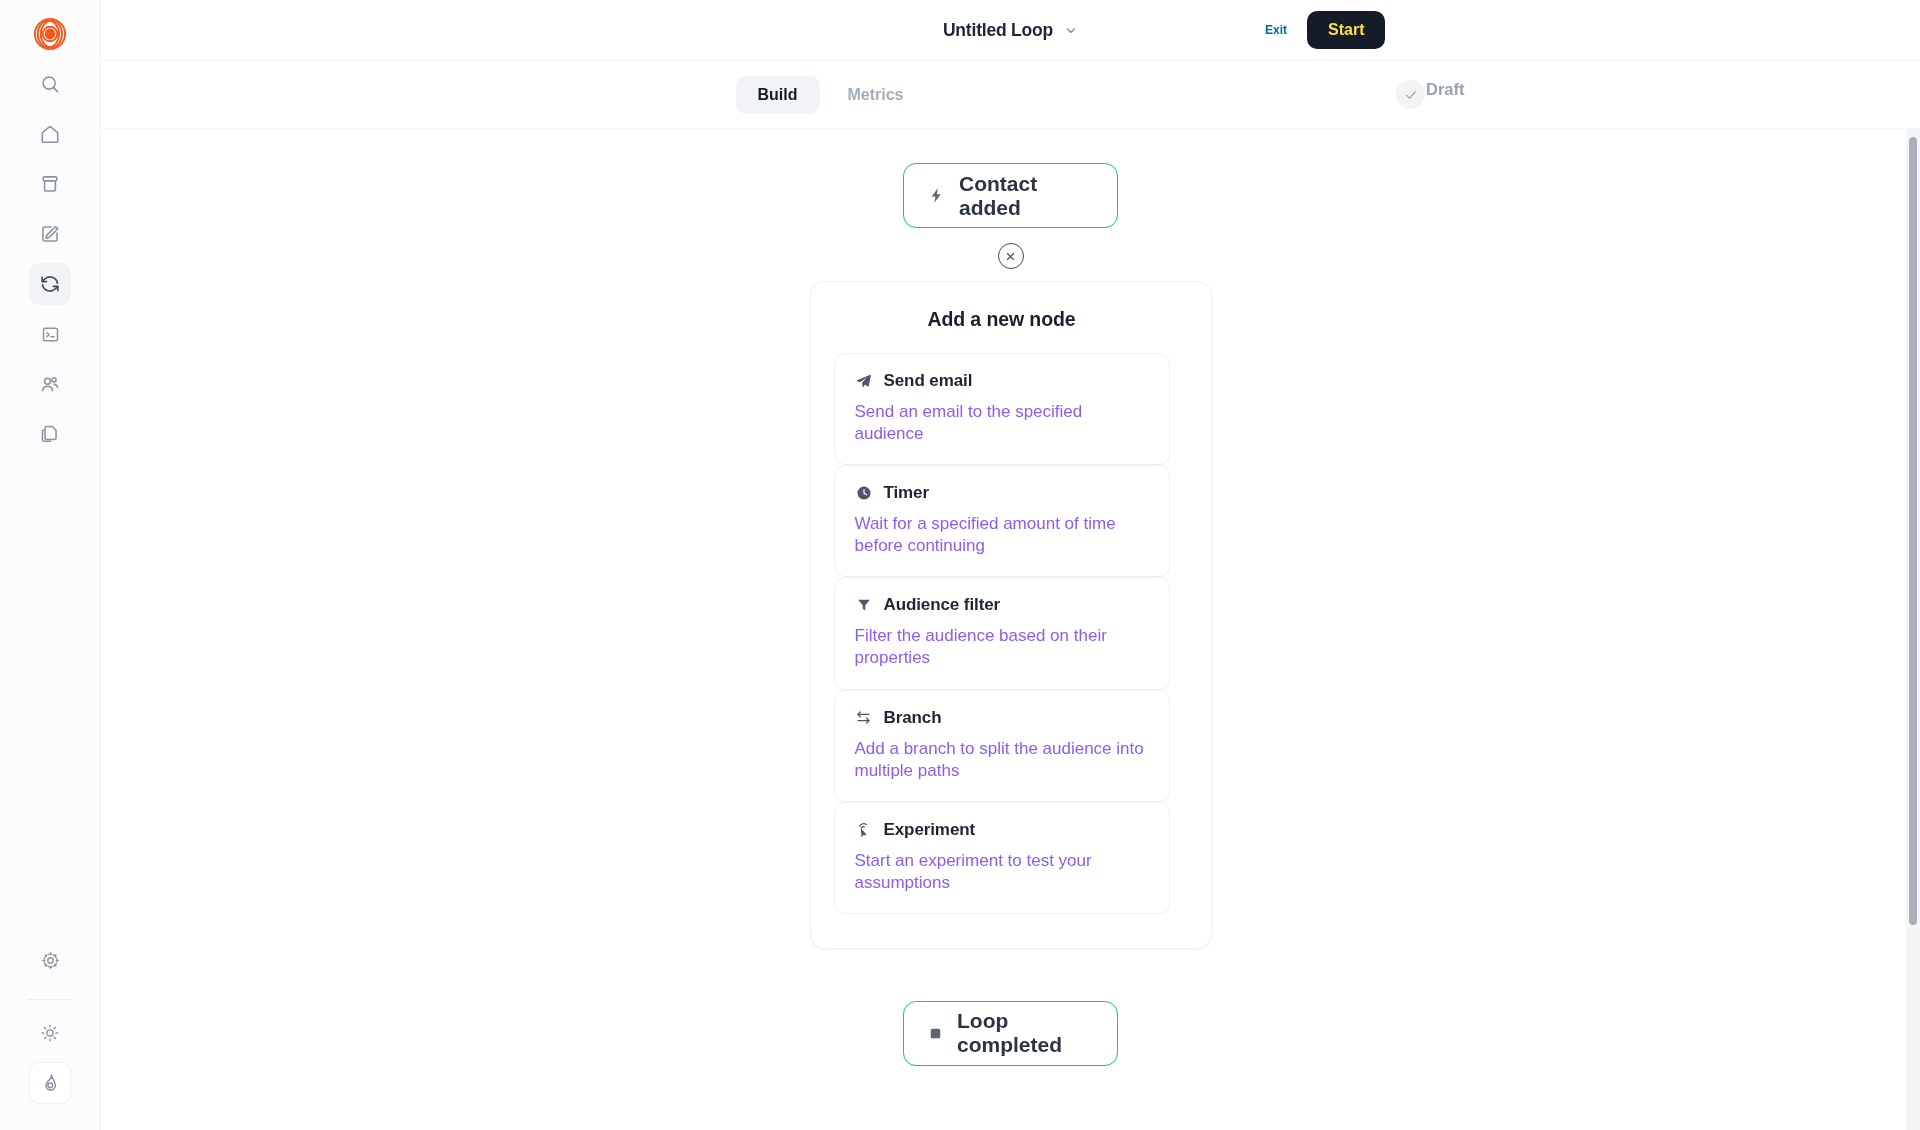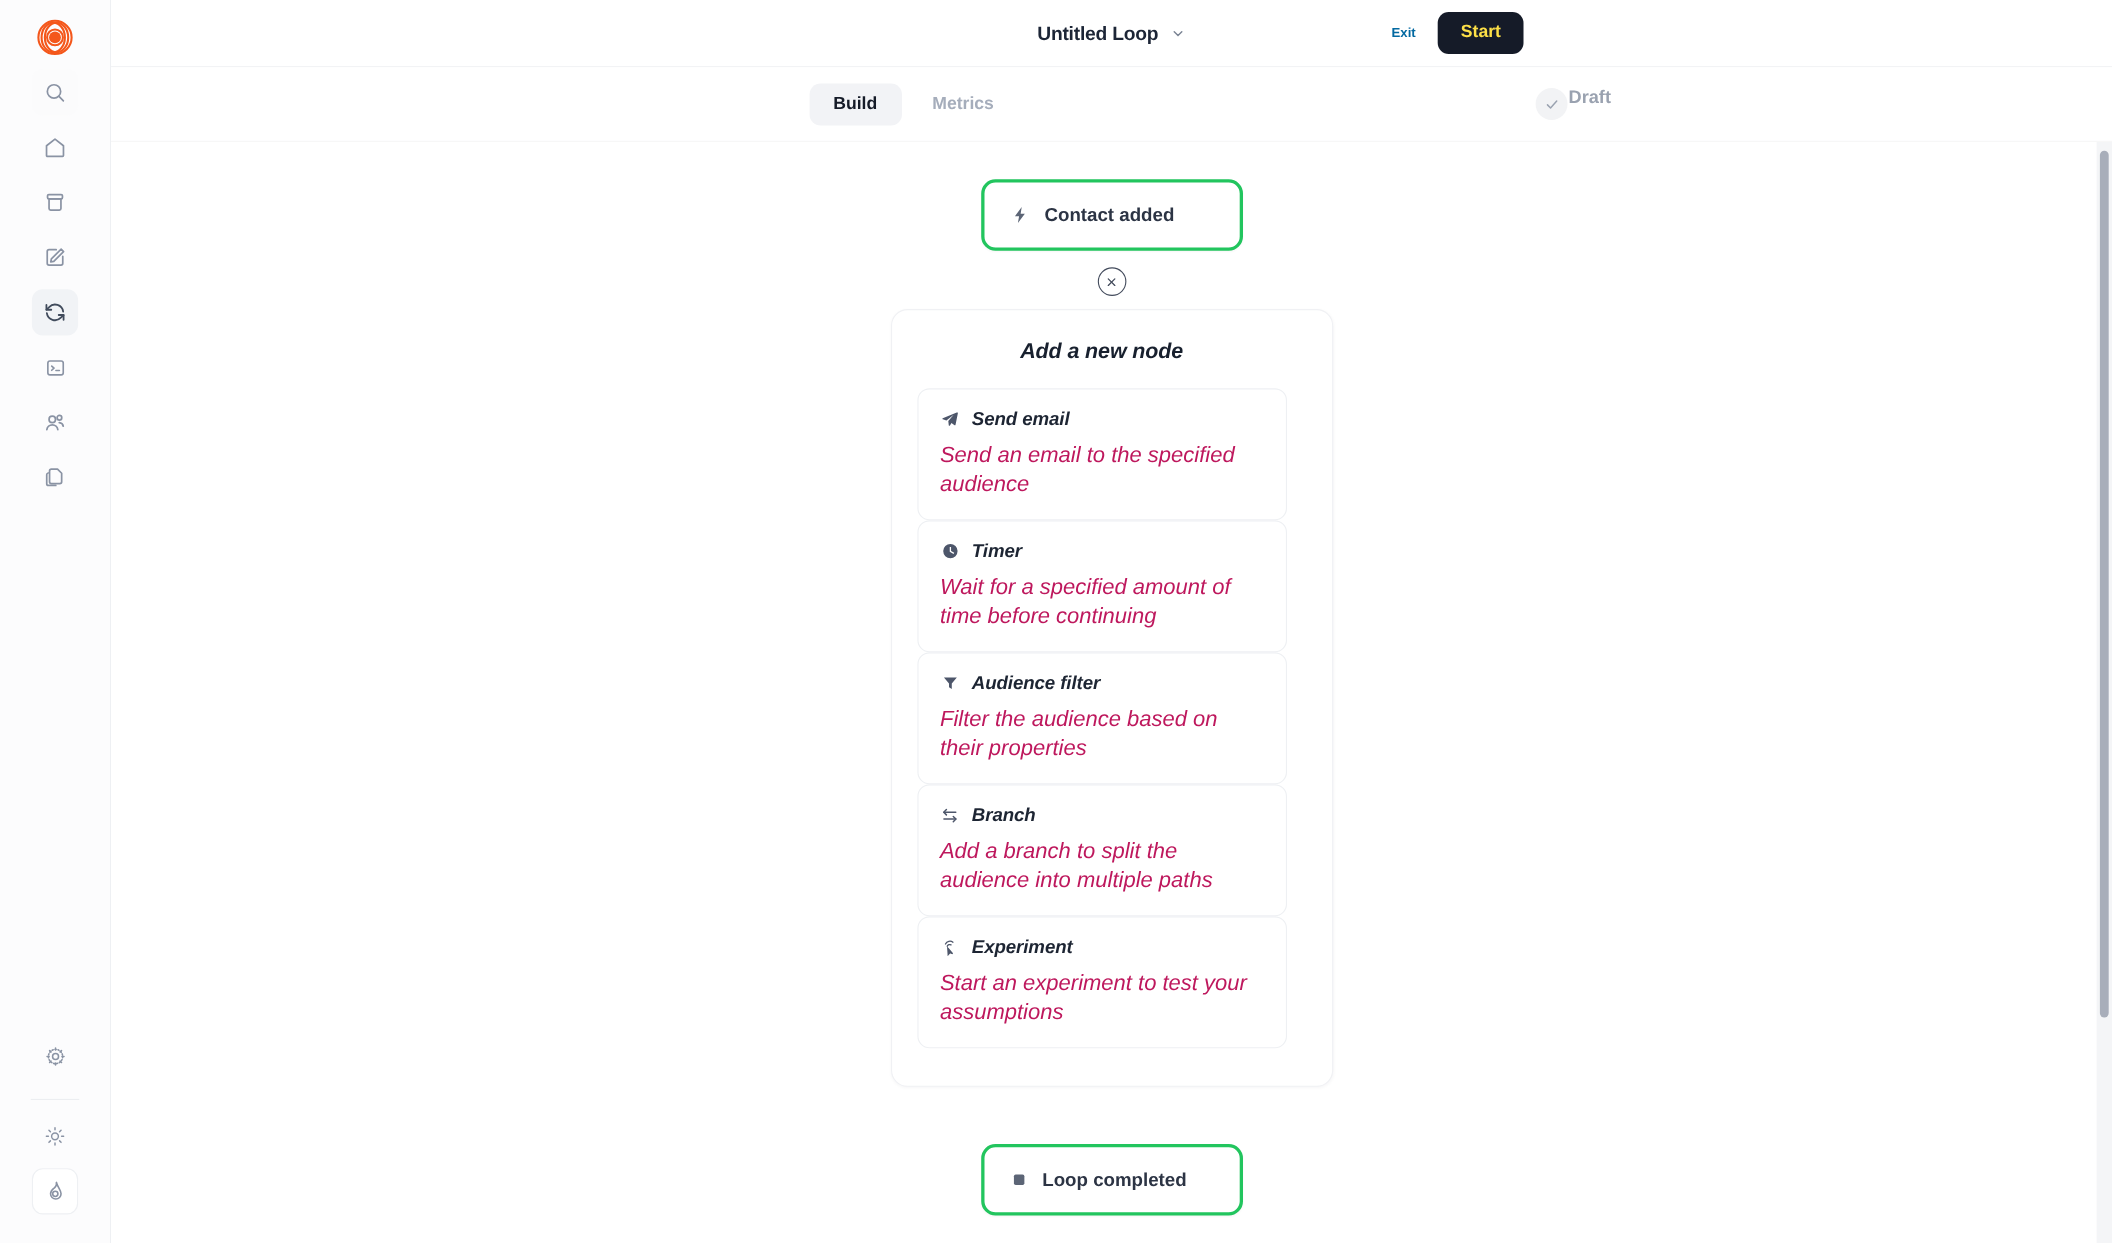--- a/index.html
+++ b/index.html
@@ -226,31 +226,31 @@
     position: absolute;
     inset: 0;
     display: flex;
     flex-direction: column;
     align-items: center;
     padding-top: 34px;
   }
 
   
   .pill-node {
-    width: 238px;
+    width: 215px;
     min-height: 65px;
     background: #ffffff;
-    border: 3px solid #22c55e;
+    border: 1px solid #22c55e;
     border-radius: 13px;
     box-shadow: 0 1px 2px rgba(16,24,40,0.035);
     display: flex;
     align-items: center;
     gap: 14px;
     padding: 0 24px;
-    font-size: 17px;
+    font-size: 21px;
     font-weight: 700;
     color: #2c3444;
     cursor: pointer;
   }
   .pill-node .pn-icon {
     color: #5c6576;
     display: flex;
     align-items: center;
   }
 
@@ -270,21 +270,20 @@
   }
 
   
   .add-panel {
     width: 402px;
     background: #ffffff;
     border: 1px solid #f0f1f4;
     border-radius: 15px;
     box-shadow: 0 1px 3px rgba(16,24,40,0.04);
     padding: 26px 41px 34px 23px;
-    font-style: italic;
   }
   .add-panel-title {
     text-align: center;
     font-size: 19.5px;
     font-weight: 700;
     color: #18202e;
     margin-bottom: 22px;
     letter-spacing: -0.1px;
   }
   .node-option {
@@ -310,22 +309,22 @@
     color: #4d566a;
     flex: 0 0 18px;
   }
   .node-option-label {
     font-size: 17px;
     font-weight: 600;
     color: #1d2533;
     letter-spacing: -0.1px;
   }
   .node-option-desc {
-    font-size: 20px;
-    color: #be185d;
+    font-size: 17px;
+    color: #8b5cf6;
     line-height: 1.3;
     font-weight: 400;
   }
 
   .bottom-gap { height: 52px; flex: 0 0 52px; }
 
   
   .vscroll-track {
     position: absolute;
     top: 0;

